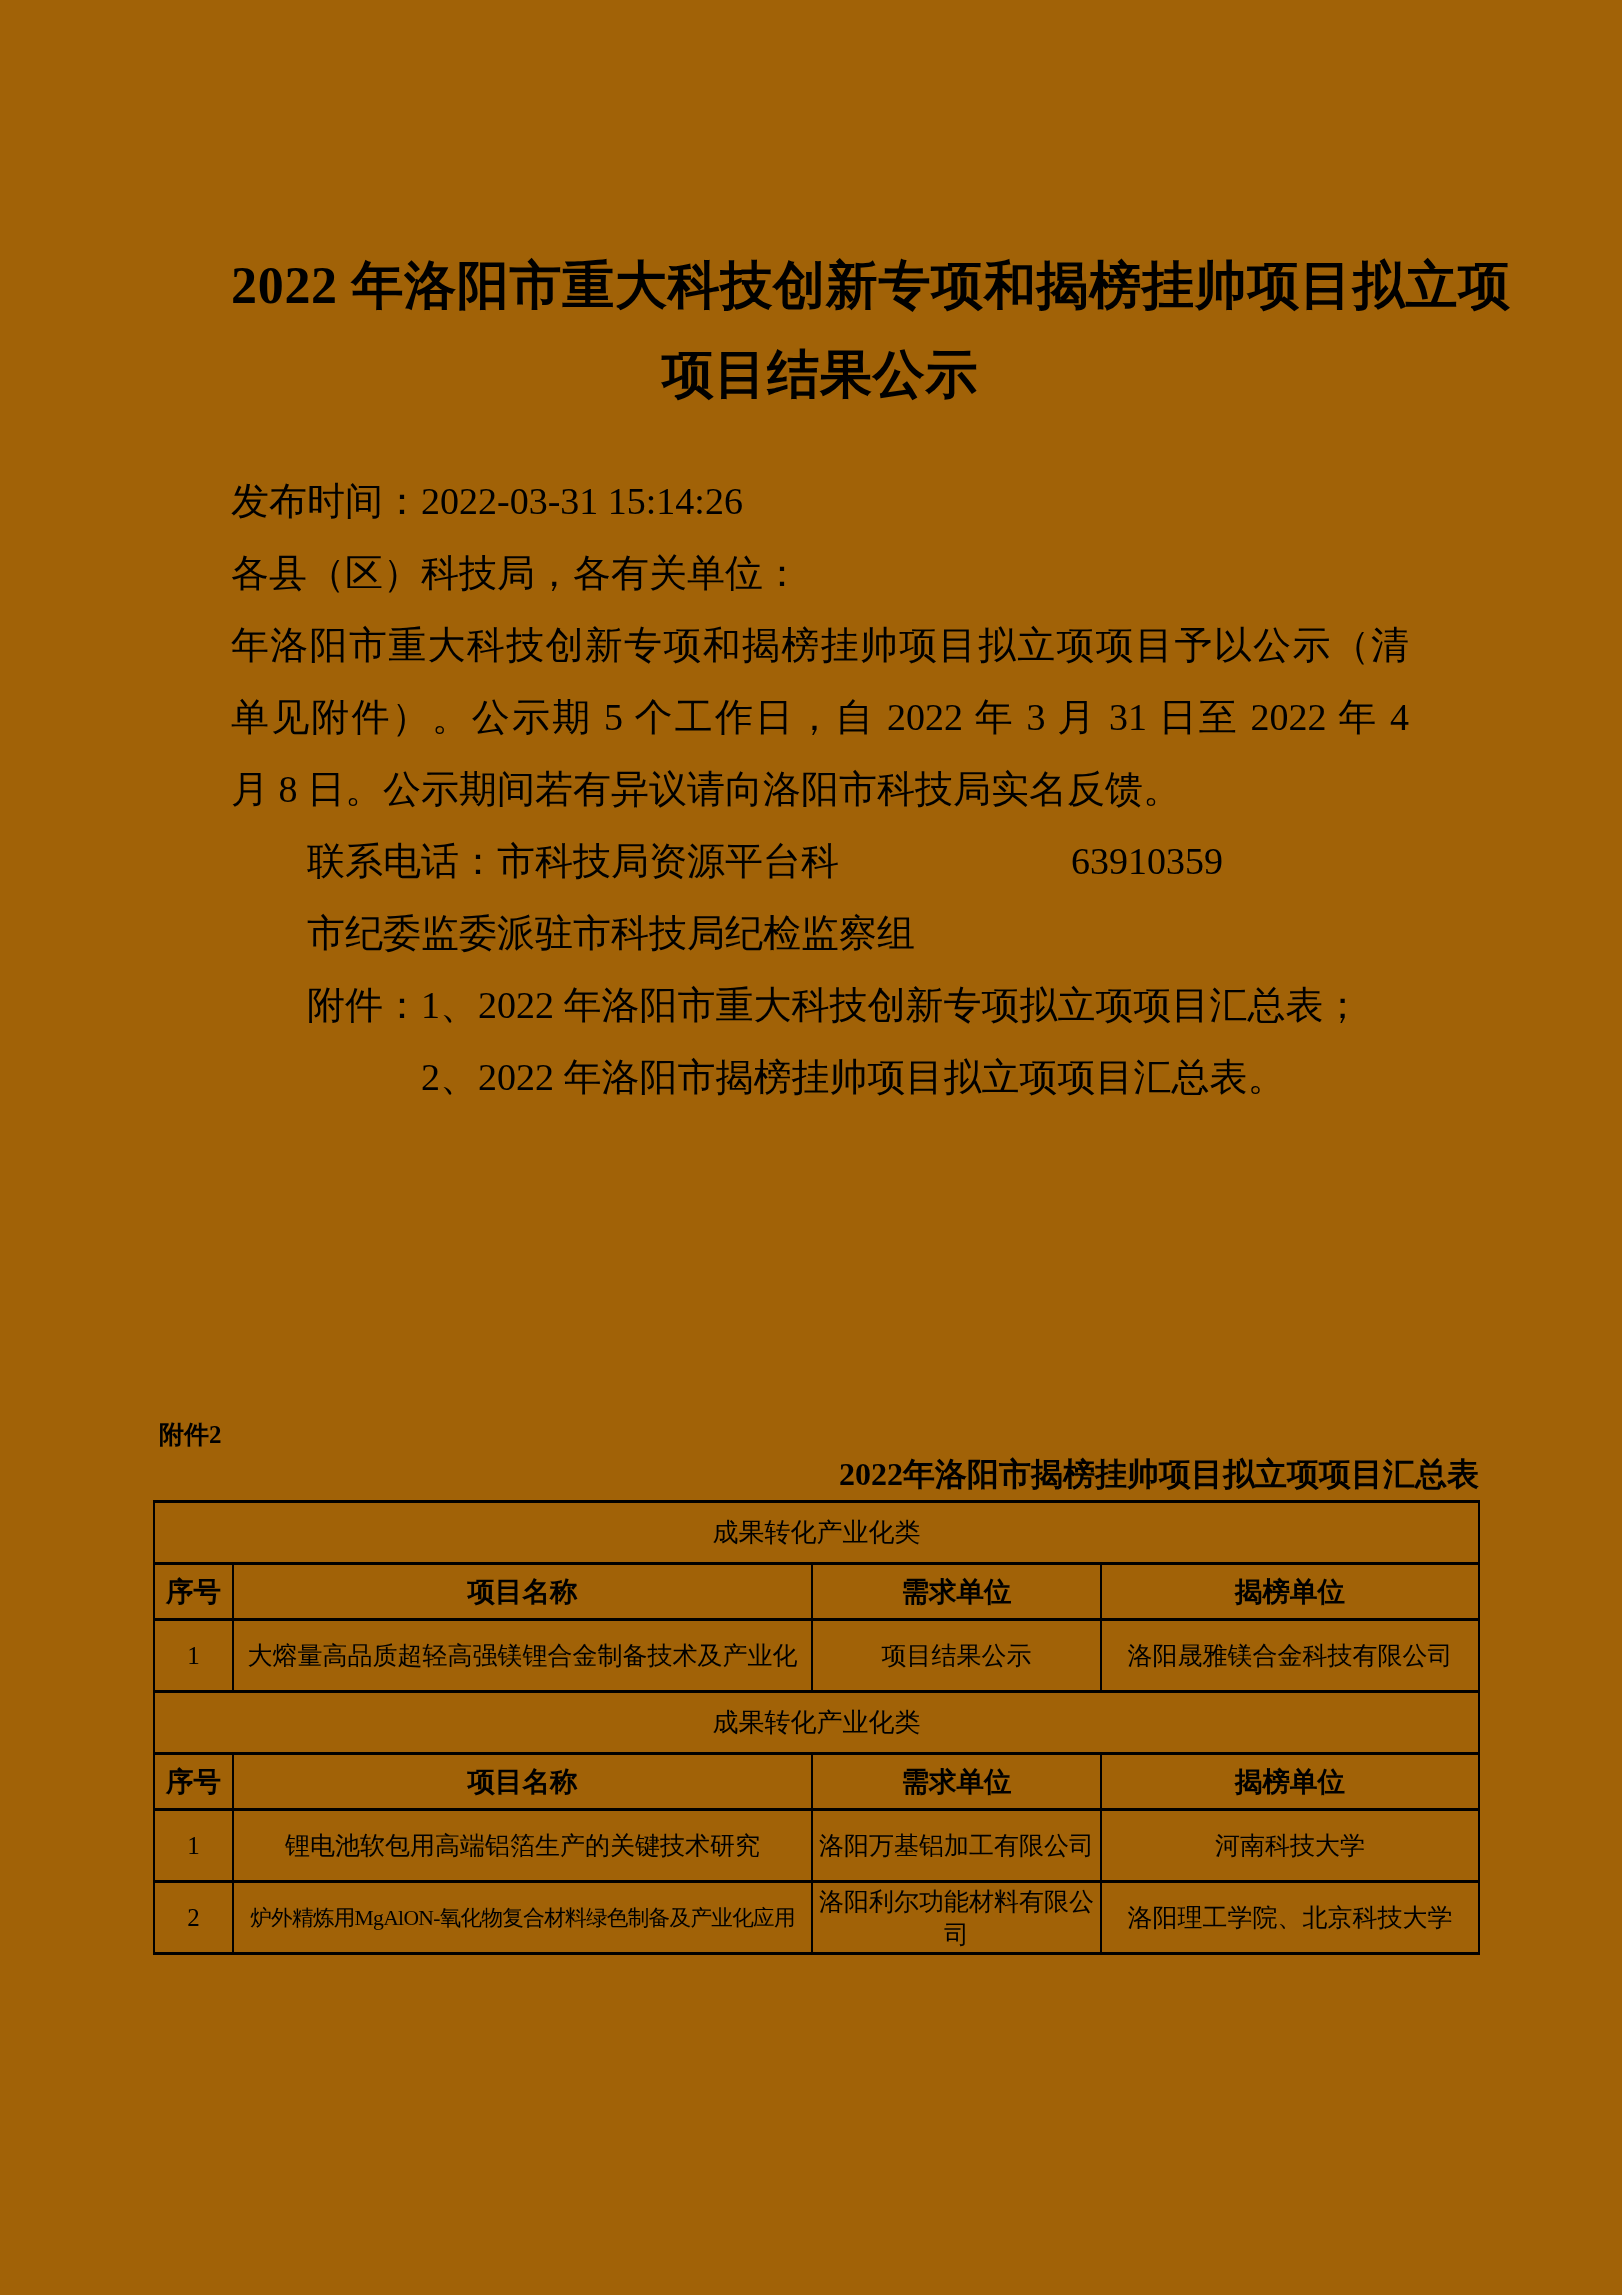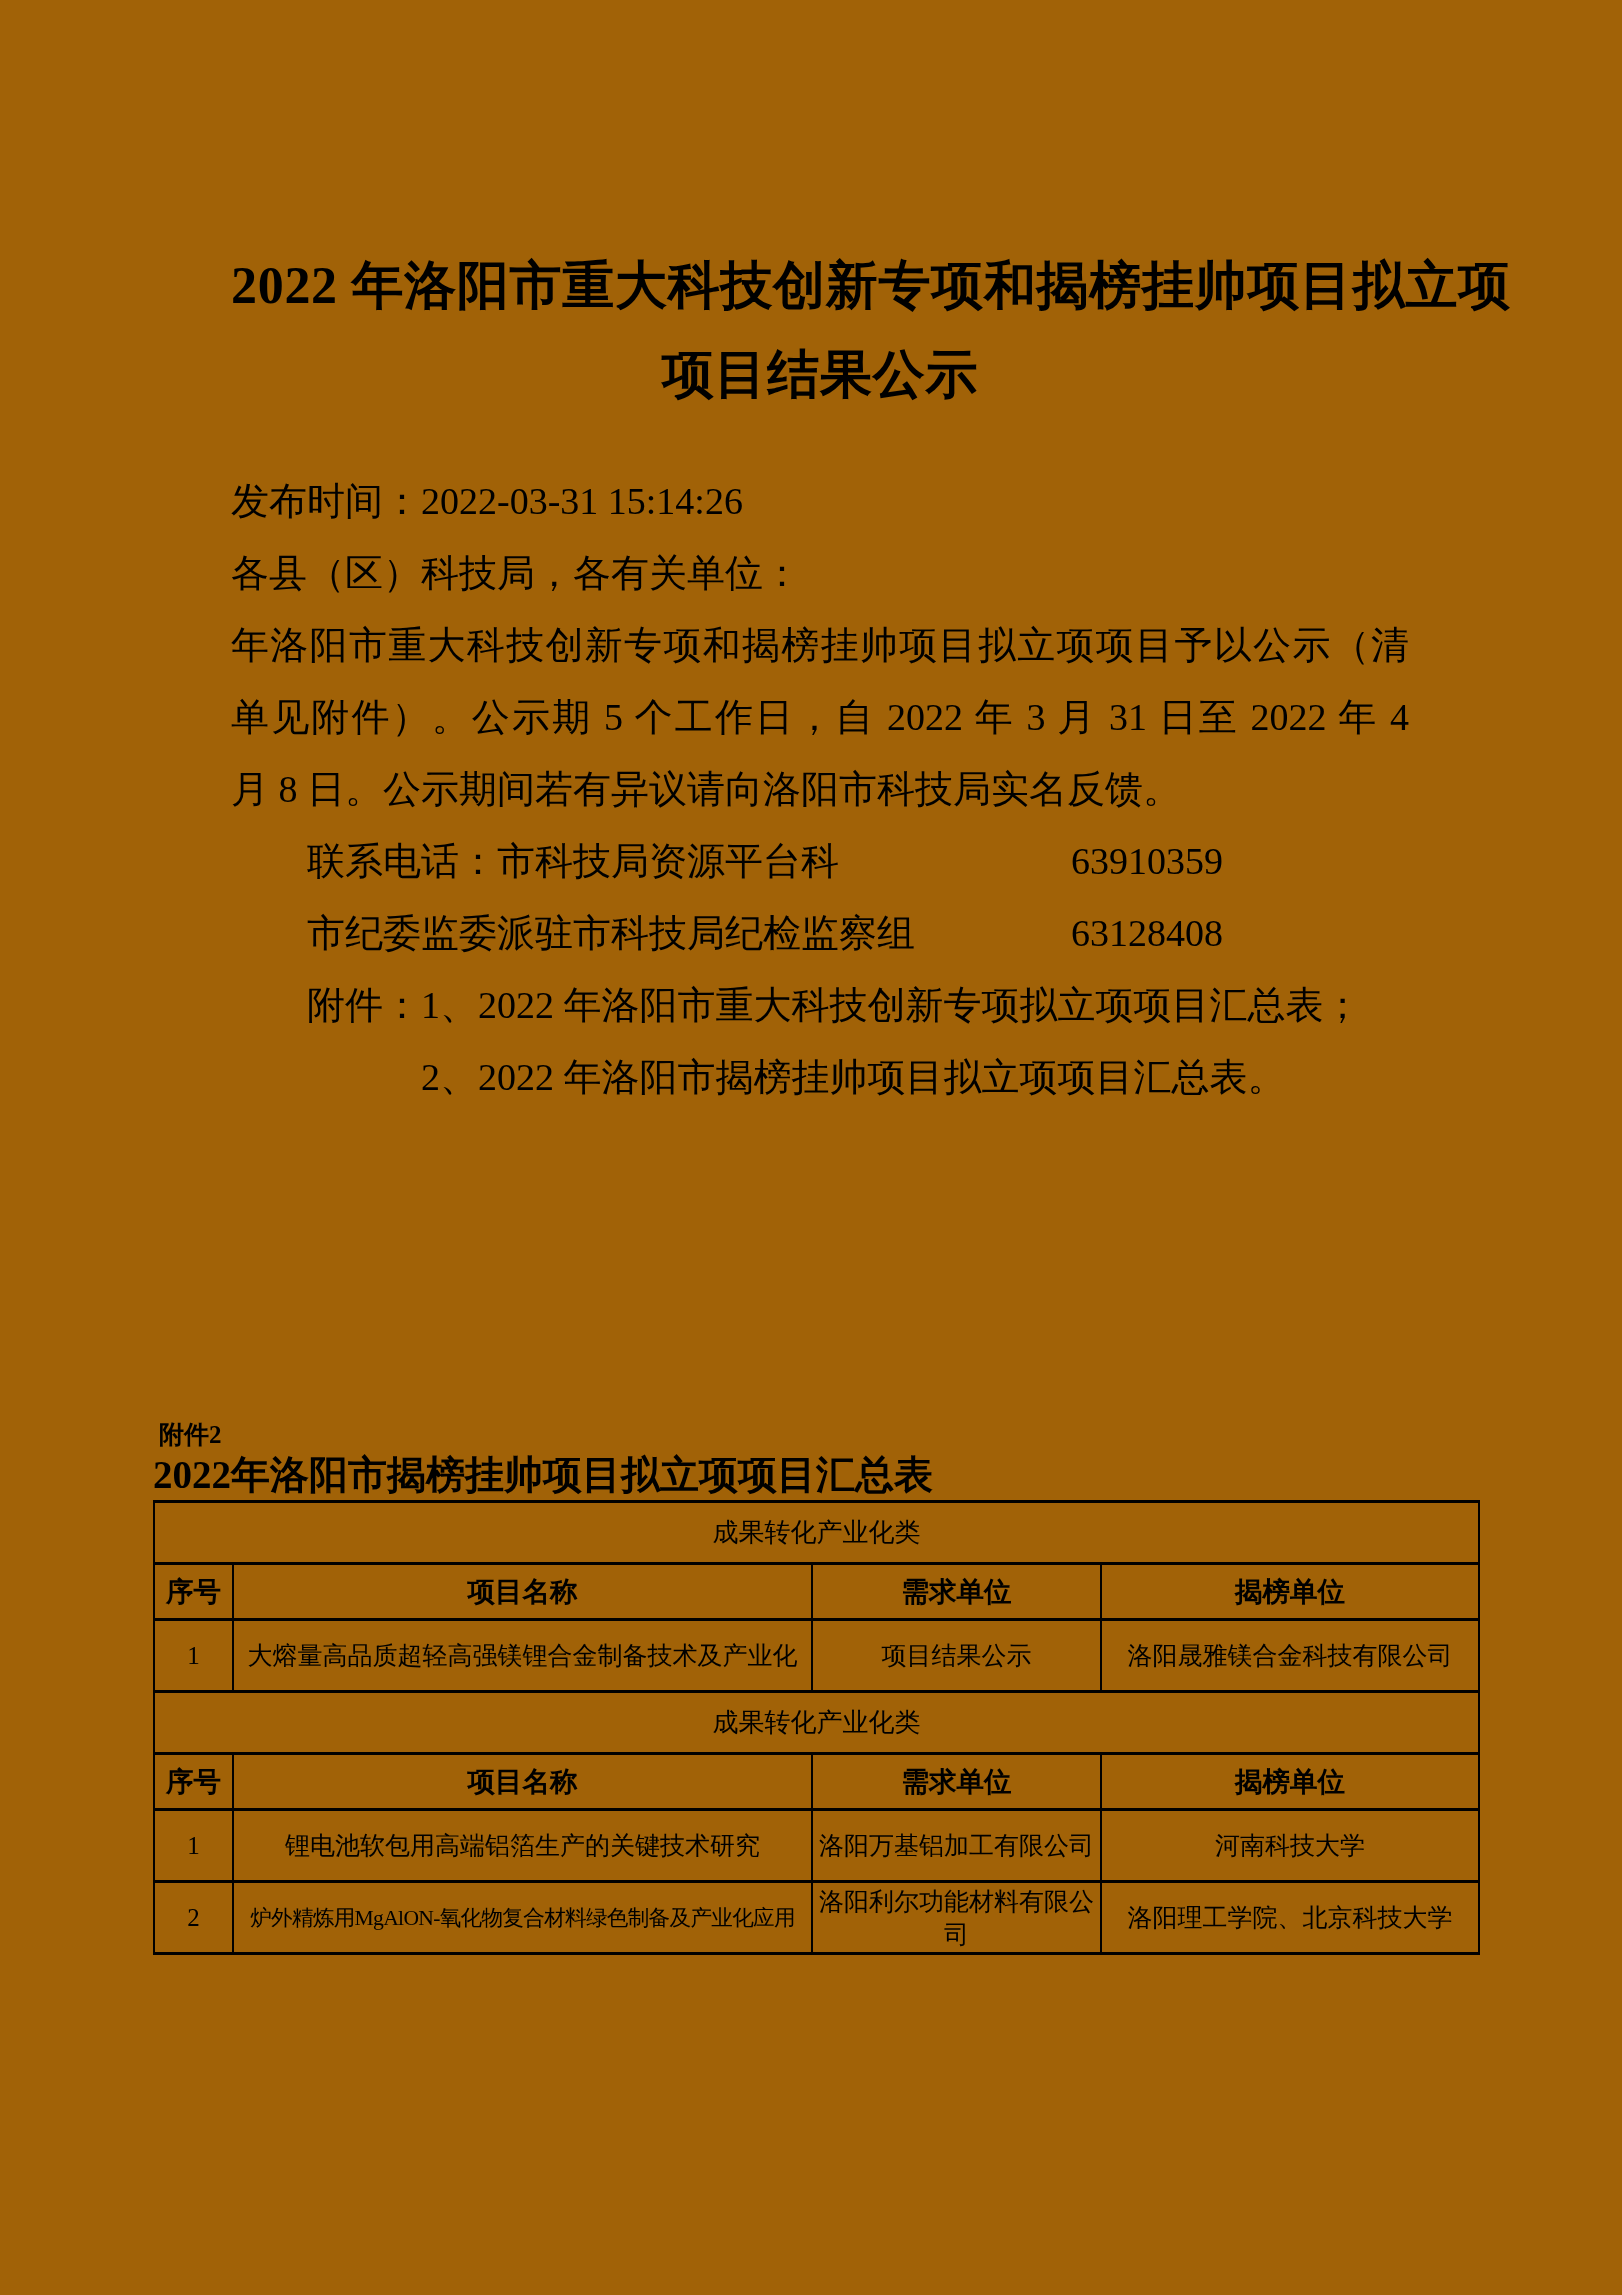--- a/index.html
+++ b/index.html
@@ -28,21 +28,21 @@
   .indent5{text-indent:190px;}
   .just{white-space:normal;text-align:justify;text-align-last:justify;}
   .contact-number{position:absolute;left:764px;top:0;}
   
   .appendix-label{
     position:absolute;left:159px;top:1415px;
     font-size:25px;font-weight:bold;line-height:39px;
   }
   .table-title{
     position:absolute;left:153px;width:1326px;top:1455px;
-    text-align:left;font-size:39px;font-weight:bold;line-height:39px;
+    text-align:right;font-size:32px;font-weight:bold;line-height:39px;
     white-space:nowrap;
   }
   
   table.summary{
     position:absolute;left:153px;top:1500px;width:1326px;
     border-collapse:collapse;table-layout:fixed;
     font-size:25px;
   }
   table.summary td,table.summary th{
     border:2px solid #000;
@@ -74,21 +74,20 @@
     <div class="line just">年洛阳市重大科技创新专项和揭榜挂帅项目拟立项项目予以公示（清</div>
     <div class="line just">单见附件）。公示期 5 个工作日，自 2022 年 3 月 31 日至 2022 年 4</div>
     <div class="line">月 8 日。公示期间若有异议请向洛阳市科技局实名反馈。</div>
 
     <div class="line indent2">
       <span>联系电话：市科技局资源平台科</span>
       <span class="contact-number">63910359</span>
     </div>
     <div class="line indent2">
       <span>市纪委监委派驻市科技局纪检监察组</span>
-      <span class="contact-number">63128408</span>
     </div>
 
     <div class="line indent2">附件：1、2022 年洛阳市重大科技创新专项拟立项项目汇总表；</div>
     <div class="line indent5">2、2022 年洛阳市揭榜挂帅项目拟立项项目汇总表。</div>
   </div>
 
   <div class="appendix-label">附件2</div>
 
   <div class="table-title">2022年洛阳市揭榜挂帅项目拟立项项目汇总表</div>
 

